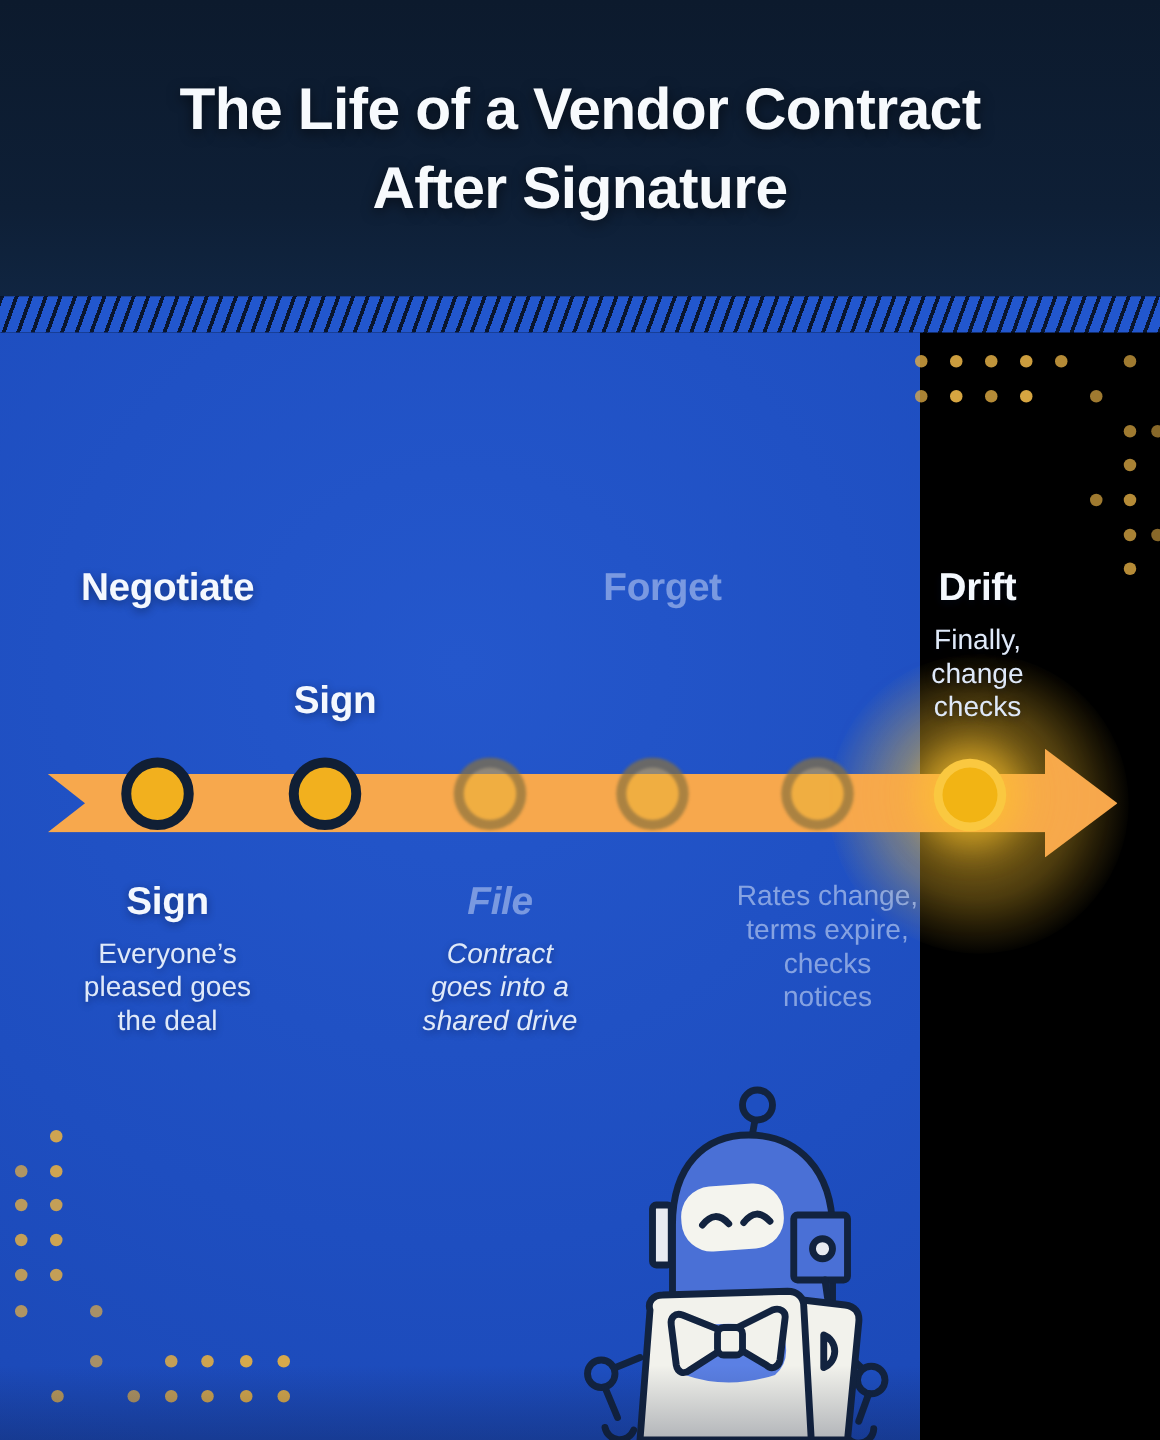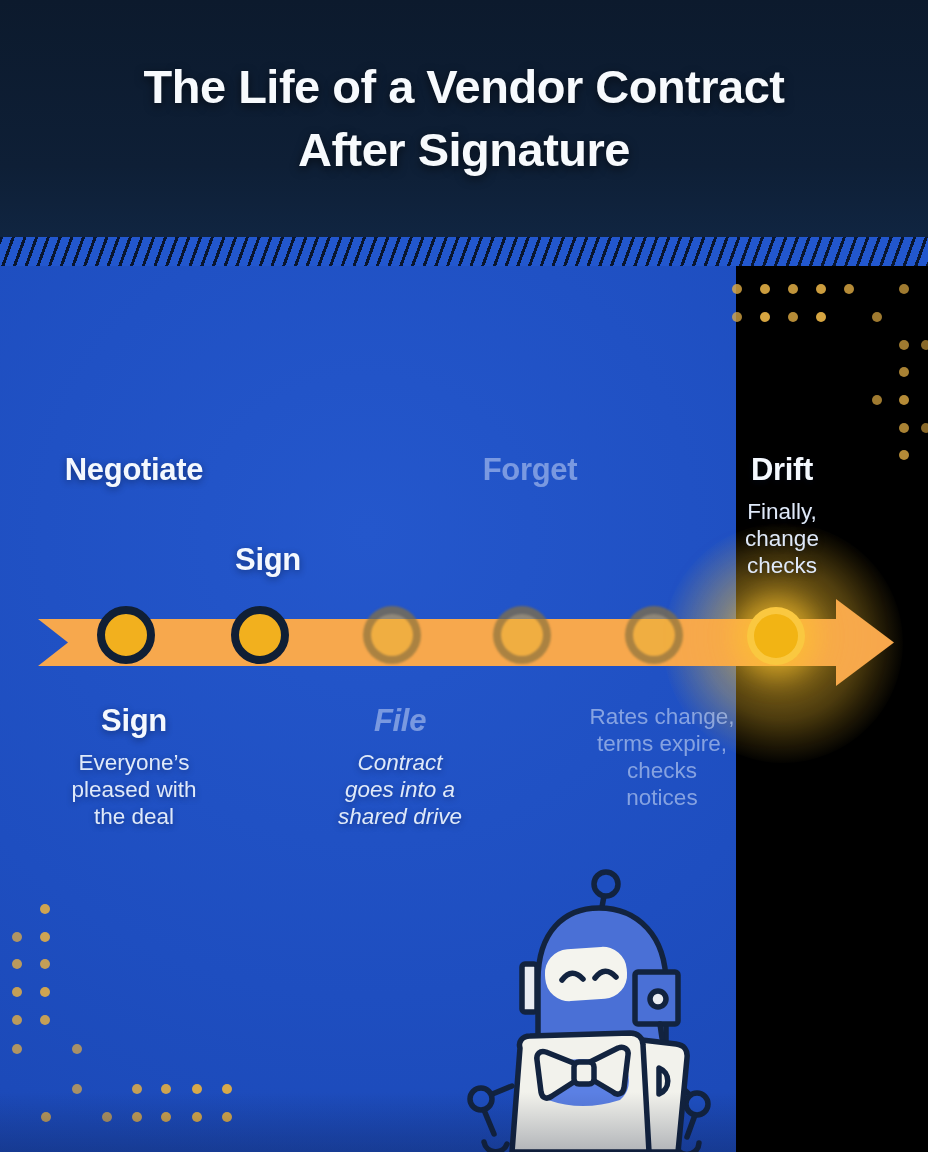--- a/index.html
+++ b/index.html
@@ -168,21 +168,21 @@
       </div>
       <div class="step" style="left:782px;top:186px;width:190px;">
         <h2>Drift</h2>
         <p>Finally,
 change
 checks</p>
       </div>
       <div class="step" style="left:134px;top:437px;width:200px;">
         <h2>Sign</h2>
         <p>Everyone’s
-pleased with
+pleased goes
 the deal</p>
       </div>
       <div class="step ghost-title" style="left:400px;top:437px;width:200px;font-style:italic;">
         <h2>File</h2>
         <p>Contract
 goes into a
 shared drive</p>
       </div>
       <div class="step ghost-title ghost-desc" style="left:662px;top:437px;width:230px;">
         <p>Rates change,

